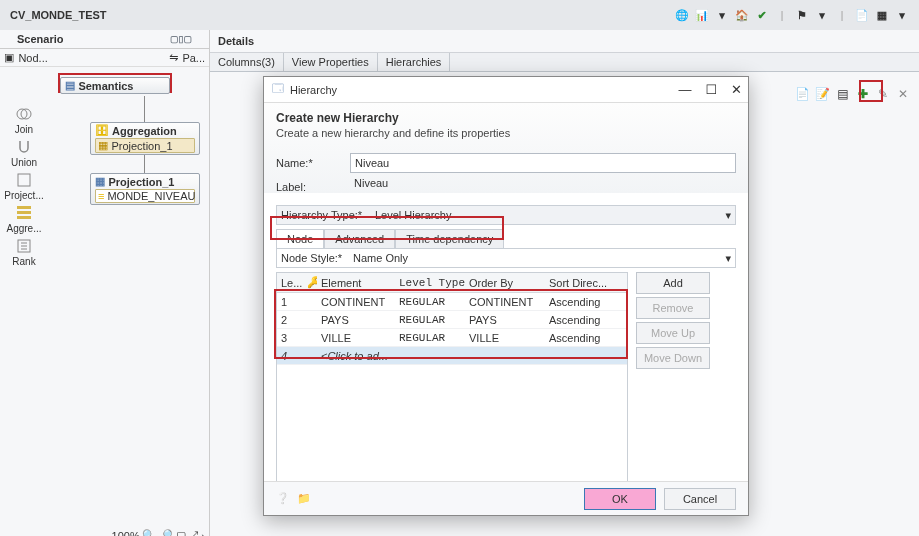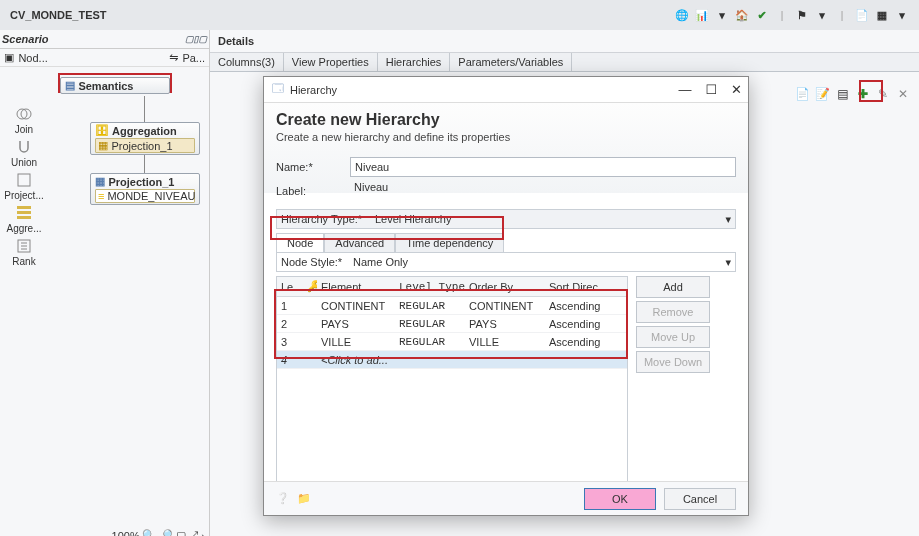--- a/index.html
+++ b/index.html
@@ -13,21 +13,21 @@
   .main { display:flex; height: calc(100% - 24px); }
 
   
   .sidebar { width: 52px; background:#f6f7f9; border-right:1px solid #ccc; padding-top:30px; display:flex; flex-direction:column; align-items:center; gap:4px;}
   .sb-item { display:flex; flex-direction:column; align-items:center; gap:2px; cursor:pointer;}
   .sb-item span.lbl { font-size:10px; }
   .sb-ico { width:16px; height:16px; }
 
   
   .scenario { width: 210px; background:#f6f7f9; border-right:1px solid #ccc; position:relative;}
-  .scenario-hdr { display:flex; justify-content:space-between; align-items:center; padding:3px 2px; border-bottom:1px solid #ccc; font-weight:600; font-size:12px;font-style:italic;}
+  .scenario-hdr { display:flex; justify-content:space-between; align-items:center; padding:3px 17px; border-bottom:1px solid #ccc; font-weight:600; font-size:12px;}
   .palette-row { display:flex; align-items:center; gap:4px; padding:2px 4px; border-bottom:1px solid #ddd; font-size:10px;}
 
   .canvas { position:relative; height:440px; }
   .node-box { position:absolute; background: linear-gradient(#fdfdfd,#e9ecef); border:1px solid #9aa3ae; border-radius:2px; min-width:100px; padding:1px 4px; font-size:10px;}
   .node-box .hdr { display:flex; align-items:center; gap:3px; font-weight:600;}
   .node-sem { left:60px; top:10px; width:110px;}
   .node-agg { left:90px; top:55px; width:110px;}
   .proj-line { background:#f3e8c8; border:1px solid #c7b97d; border-radius:1px; padding:0 2px; margin-top:1px; font-size:10px; display:flex; align-items:center; gap:3px;}
   .node-proj { left:90px; top:106px; width:110px;}
   .monde-line { background:#fff; border:1px solid #c7b97d; border-radius:1px; padding:0 2px; margin-top:1px; font-size:10px; display:flex; align-items:center; gap:3px;}
@@ -45,21 +45,21 @@
   .tb-btn { width:16px; height:16px; display:flex; align-items:center; justify-content:center; border:1px solid transparent; border-radius:2px; font-size:12px; cursor:pointer;}
   .tb-btn.plus { color:#2e8b2e; font-weight:bold; }
 
   
   .dialog { position:absolute; left:263px; top:76px; width:486px; height:440px; background:#fff; border:1px solid #888; box-shadow:0 5px 20px rgba(0,0,0,.3); display:flex; flex-direction:column;}
   .dlg-title { height:26px; background:#fff; border-bottom:1px solid #ddd; display:flex; align-items:center; justify-content:space-between; padding:0 6px 0 8px;}
   .dlg-title-left { display:flex; align-items:center; gap:6px;}
   .dlg-win-btns { display:flex; gap:14px; align-items:center;}
   .dlg-win-btns span { cursor:pointer; font-size:13px;}
   .dlg-body { padding:8px 12px 4px; flex:1; background:linear-gradient(#fdfdfd 0,#f2f4f6 90px,#fff 90px); overflow:hidden; position:relative;}
-  .dlg-h1 { font-weight:600; font-size:16px; margin-bottom:2px;}
+  .dlg-h1 { font-weight:600; font-size:12px; margin-bottom:2px;}
   .dlg-sub { font-size:11px; color:#444; margin-bottom:14px;}
   .frow { display:flex; align-items:center; margin-bottom:4px;}
   .frow .flabel { width:74px; font-size:11px;}
   .frow input, .frow .fval { flex:1; height:20px; border:1px solid #b5bcc5; background:#fff; padding:0 4px; font-size:11px;}
   .frow .fval.noborder { border:none; background:transparent;}
   .hrow { display:flex; align-items:center; margin:8px 0 0; background:#f0f2f5; border:1px solid #c9cfd6; height:20px;}
   .hrow .flabel { width:94px; padding-left:4px;}
   .hrow .hval { flex:1; height:18px; padding:0 4px; display:flex; align-items:center; justify-content:space-between;}
   .subtabs { display:flex; margin-top:4px;}
   .subtab { padding:3px 10px; border:1px solid #c9cfd6; border-bottom:none; font-size:11px; background:#fff; }
@@ -197,21 +197,20 @@
       <span>›</span>
     </div>
   </div>
 
   <div class="details">
     <div class="details-hdr"><span>Details</span></div>
     <div class="det-tabs">
       <div class="det-tab">Columns(3)</div>
       <div class="det-tab">View Properties</div>
       <div class="det-tab">Hierarchies</div>
-      <div class="det-tab">Parameters/Variables</div>
     </div>
     <div class="det-toolbar">
       <span class="tb-btn">📄</span>
       <span class="tb-btn" style="color:#d8a400;">📝</span>
       <span class="tb-btn">▤</span>
       <span class="tb-btn plus">✚</span>
       <span class="tb-btn" style="color:#888;">✎</span>
       <span class="tb-btn" style="color:#888;">✕</span>
     </div>
     <div class="red-rect" style="right:36px; top:50px; width:24px; height:22px;"></div>

